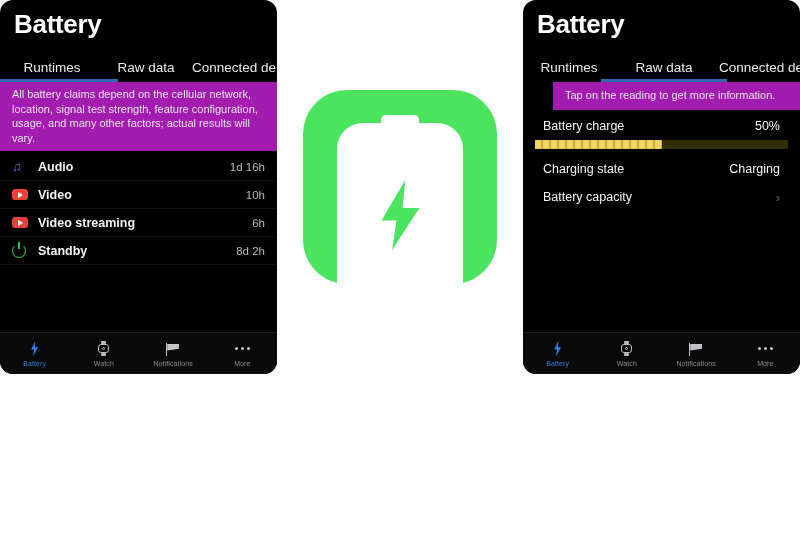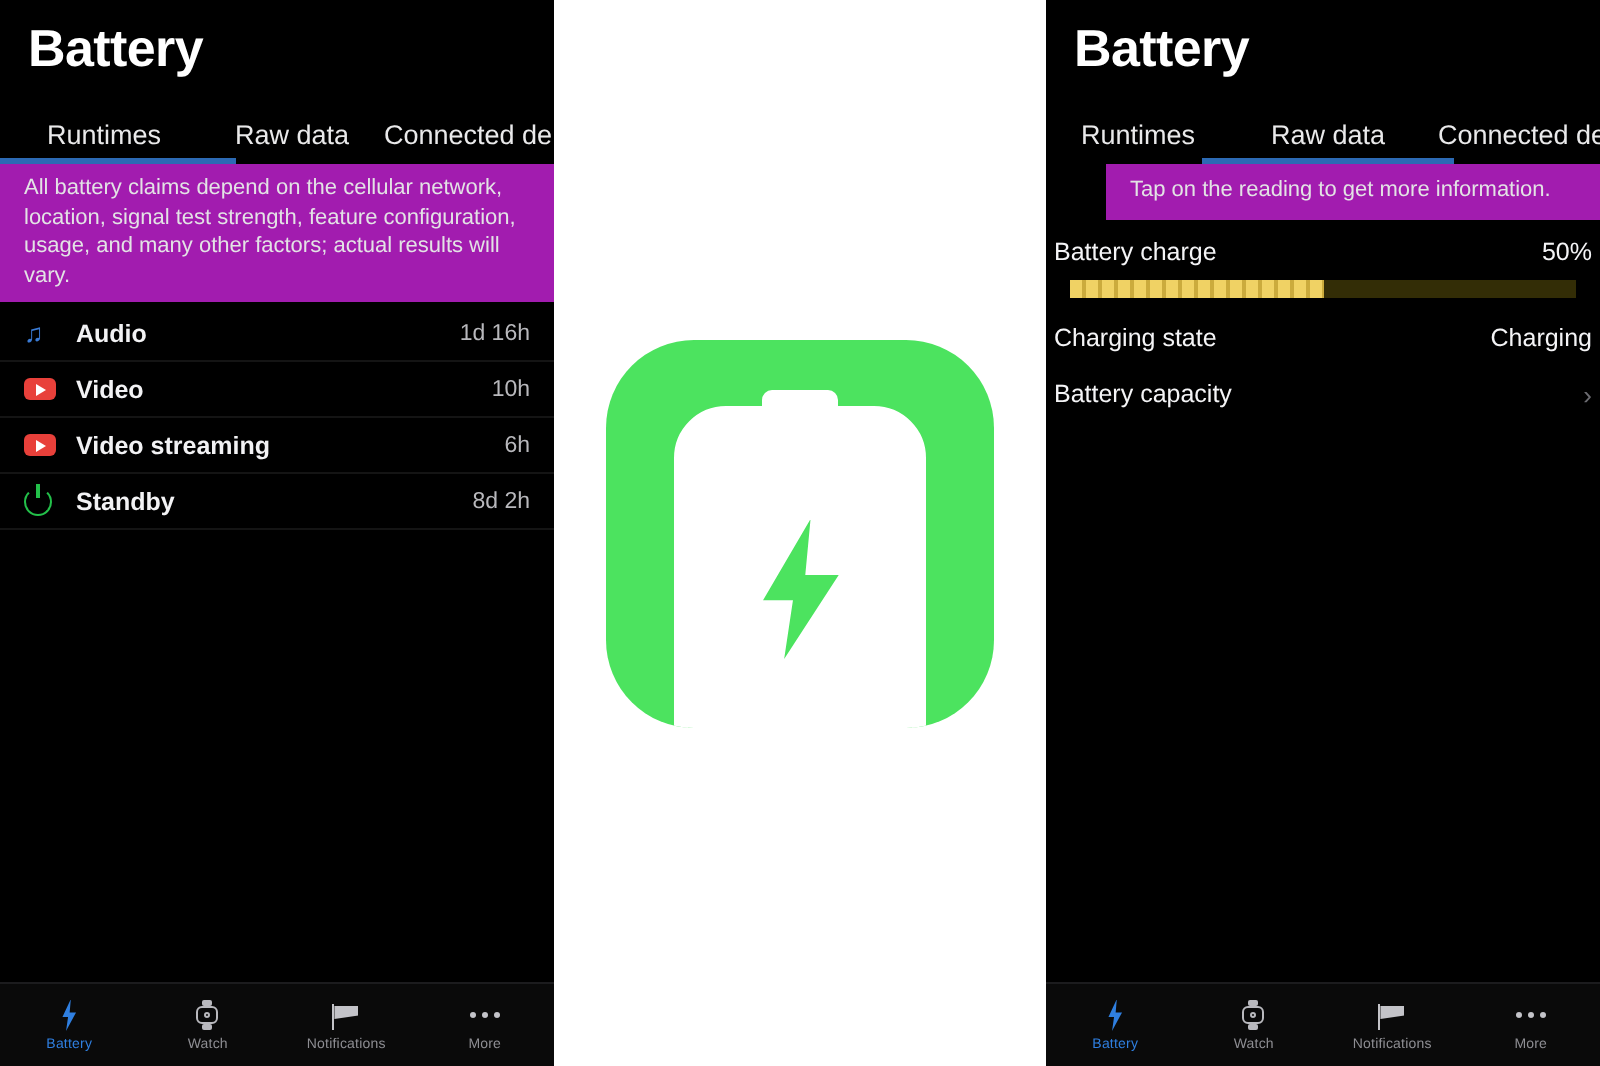--- a/index.html
+++ b/index.html
@@ -12,24 +12,25 @@
   .stage {
     position: relative;
     width: 800px; height: 533px;
     display: flex;
     background: #ffffff;
   }
 
   
   .panel {
     position: relative;
-    height: 533px;
+    height: 374px;
     background: #000000;
     overflow: hidden;
     flex: none;
+    border-radius: 13px;
   }
   .panel-left  { width: 277px; }
   .panel-mid   { width: 246px; background: #ffffff; }
   .panel-right { width: 277px; }
 
   
   .app-title {
     color: #ffffff;
     font-size: 26px;
     font-weight: bold;
@@ -145,21 +146,21 @@
     background: #23c04a;
   }
 
   
   .draw { padding-top: 2px; }
   .drow {
     display: flex;
     align-items: center;
     justify-content: space-between;
     height: 28px;
-    padding: 0 4px;
+    padding: 0 20px;
   }
   .drow .dlabel { color: #f4f4f6; font-size: 12.5px; }
   .drow .dvalue { color: #f4f4f6; font-size: 12.5px; }
   .chev {
     color: #6b6b70;
     font-size: 13px;
     line-height: 13px;
   }
   .meter-wrap {
     padding: 0 12px 6px 12px;

